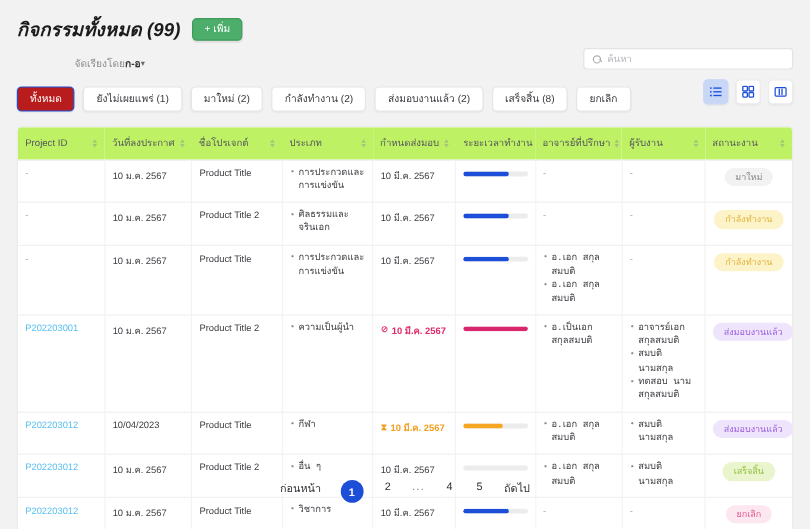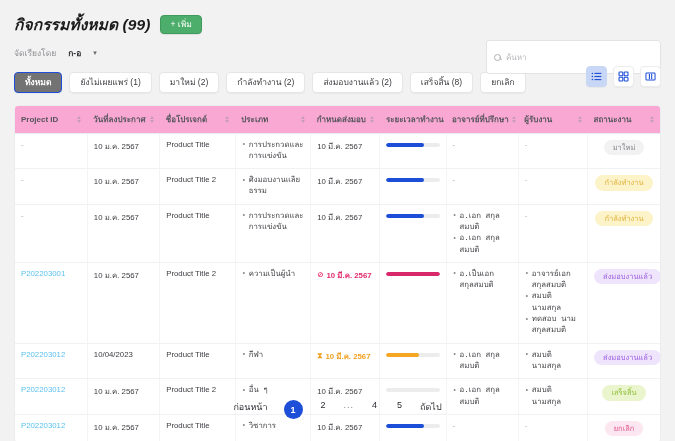--- a/index.html
+++ b/index.html
@@ -14,64 +14,64 @@
 
   
   .title-row { display:flex; align-items:center; gap:10px; padding:12px 2px 0 2px; }
   .page-title { font-size:15.5px; font-weight:bold; color:#1b1b1b; letter-spacing:.1px;font-style:italic; }
   .add-btn {
     background:#4cae6a; color:#fff; border:1px solid #3f9a5c; border-radius:4px;
     font-size:8.5px; padding:4px 9px; line-height:1; cursor:pointer;
     box-shadow:0 1px 1px rgba(0,0,0,.08);
   }
 
-  .sort-row { display:flex; align-items:center; gap:12px; padding:9px 2px 0 2px; font-size:8.5px; color:#8e8e93; }
+  .sort-row { display:flex; align-items:center; gap:0; padding:9px 2px 0 2px; font-size:8.5px; color:#8e8e93;margin-left:48px; }
   .sort-val { color:#2e2e32; font-weight:bold; }
   .caret { font-size:7px; color:#6b6b70; }
 
   
   .search-wrap {
-    position:absolute; right:14px; top:40px; width:175px; height:34px;
+    position:absolute; right:14px; top:40px; width:175px; height:18px;
     background:#fff; border:1px solid #e3e3e6; border-radius:3px;
     display:flex; align-items:center; gap:5px; padding:0 7px;
   }
   .search-input { border:0; outline:0; font-size:8px; color:#333; width:100%;
     font-family:"Liberation Sans",sans-serif; background:transparent; }
   .search-input::placeholder { color:#b5b5ba; }
   .mag { width:7px; height:7px; border:1.2px solid #b0b0b5; border-radius:50%; position:relative; flex:none; }
   .mag:after { content:""; position:absolute; width:3px; height:1.2px; background:#b0b0b5;
     transform:rotate(45deg); right:-2.4px; bottom:0px; }
 
   
   .tabs-row { display:flex; align-items:center; gap:7px; padding:12px 2px 0 2px; }
   .tab {
     background:#fff; border:1px solid #e6e6e9; border-radius:4px;
     font-size:8.5px; color:#3a3a3f; padding:5px 10px; line-height:1;
     cursor:pointer; white-space:nowrap; box-shadow:0 1px 1px rgba(0,0,0,.04);
   }
-  .tab.active { background:#737373; border-color:#1d4ed8; color:#fff; font-weight:bold; }
+  .tab.active { background:#b91c1c; border-color:#1d4ed8; color:#fff; font-weight:normal; }
 
   
   .views { position:absolute; right:14px; top:66px; display:flex; gap:6px; }
   .view-btn {
     width:21px; height:21px; background:#fff; border:1px solid #ececef; border-radius:4px;
     display:flex; align-items:center; justify-content:center; cursor:pointer;
     box-shadow:0 1px 1px rgba(0,0,0,.04);
   }
   .view-btn.active { background:#c7d7f5; border-color:#c7d7f5; }
 
   
   .card {
     margin:12px 2px 0 2px; background:#fff; border:1px solid #ececef; border-radius:4px;
     overflow:hidden;
   }
   table { width:100%; border-collapse:collapse; table-layout:fixed; }
   thead th {
-    font-size:8px; font-weight:bold; color:#55555b; text-align:left;
-    padding:7px 6px; border-bottom:1px solid #ededf0; background:#f9a8d4;
+    font-size:8px; font-weight:normal; color:#55555b; text-align:left;
+    padding:7px 6px; border-bottom:1px solid #ededf0; background:#bef264;
     vertical-align:middle; white-space:nowrap;
   }
   .th-in { display:flex; align-items:center; justify-content:space-between; gap:3px; }
   .sorter { display:inline-flex; flex-direction:column; gap:1px; opacity:.45; }
   .sorter i { display:block; width:0;height:0; border-left:2.5px solid transparent;
     border-right:2.5px solid transparent; }
   .sorter i.up { border-bottom:3px solid #8d8d94; }
   .sorter i.dn { border-top:3px solid #8d8d94; }
 
   tbody td {
@@ -289,21 +289,21 @@
             <td><span class="muted">-</span></td>
             <td><span class="muted">-</span></td>
             <td style="text-align:center"><span class="pill" style="background:#f2f2f2;color:#85858c">มาใหม่</span></td>
           </tr>
           <tr>
             <td><span class="muted">-</span></td>
             <td>10 ม.ค. 2567</td>
             <td>Product Title 2</td>
             <td>
               <ul class="bul">
-                <li>ศิงมอบงานแลิยธรรม</li>
+                <li>ศิลธรรมและจรินเอก</li>
               </ul>
             </td>
             <td><span class="due">
                 <span>10 มี.ค. 2567</span>
               </span></td>
             <td>
               <div class="bar">
                 <span style="width:70%;background:#1d4ed8"></span>
               </div>
             </td>

